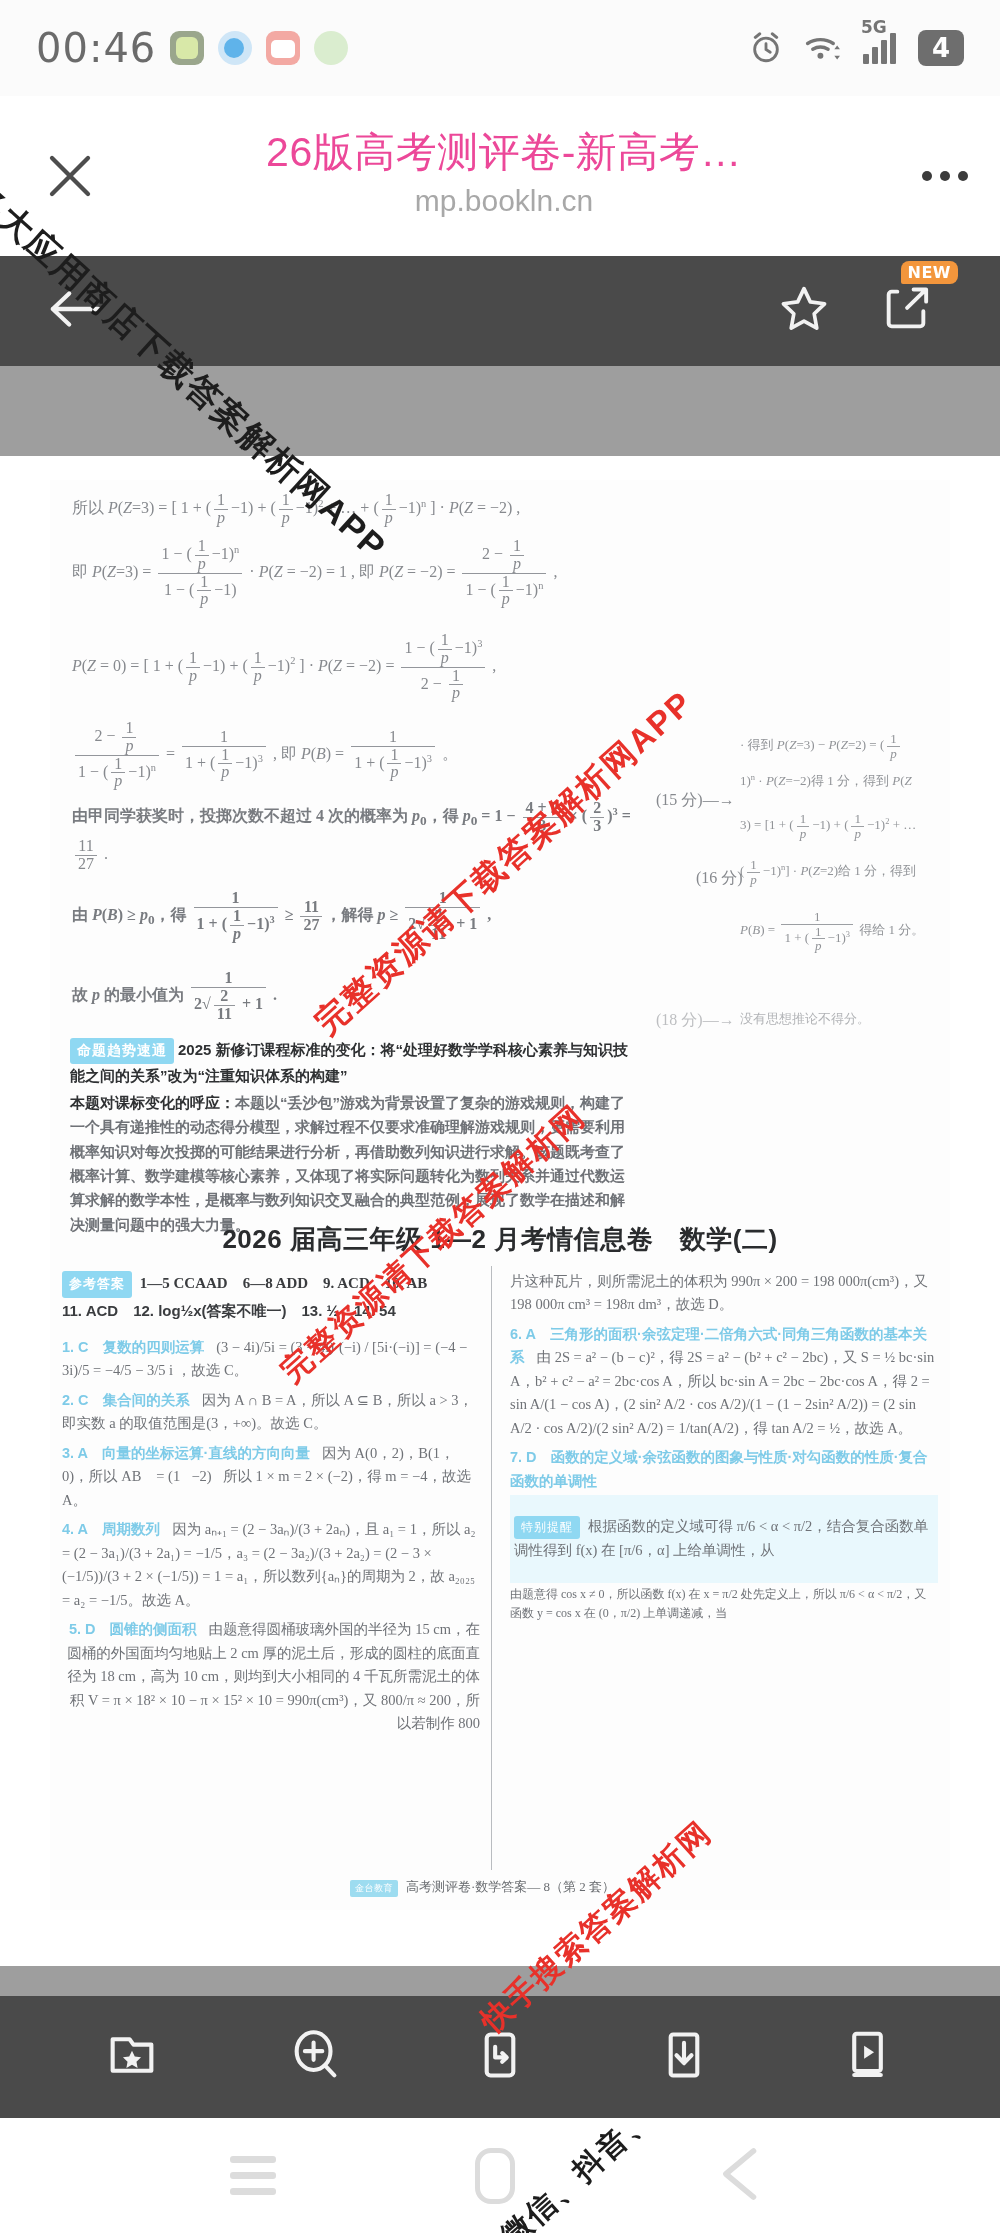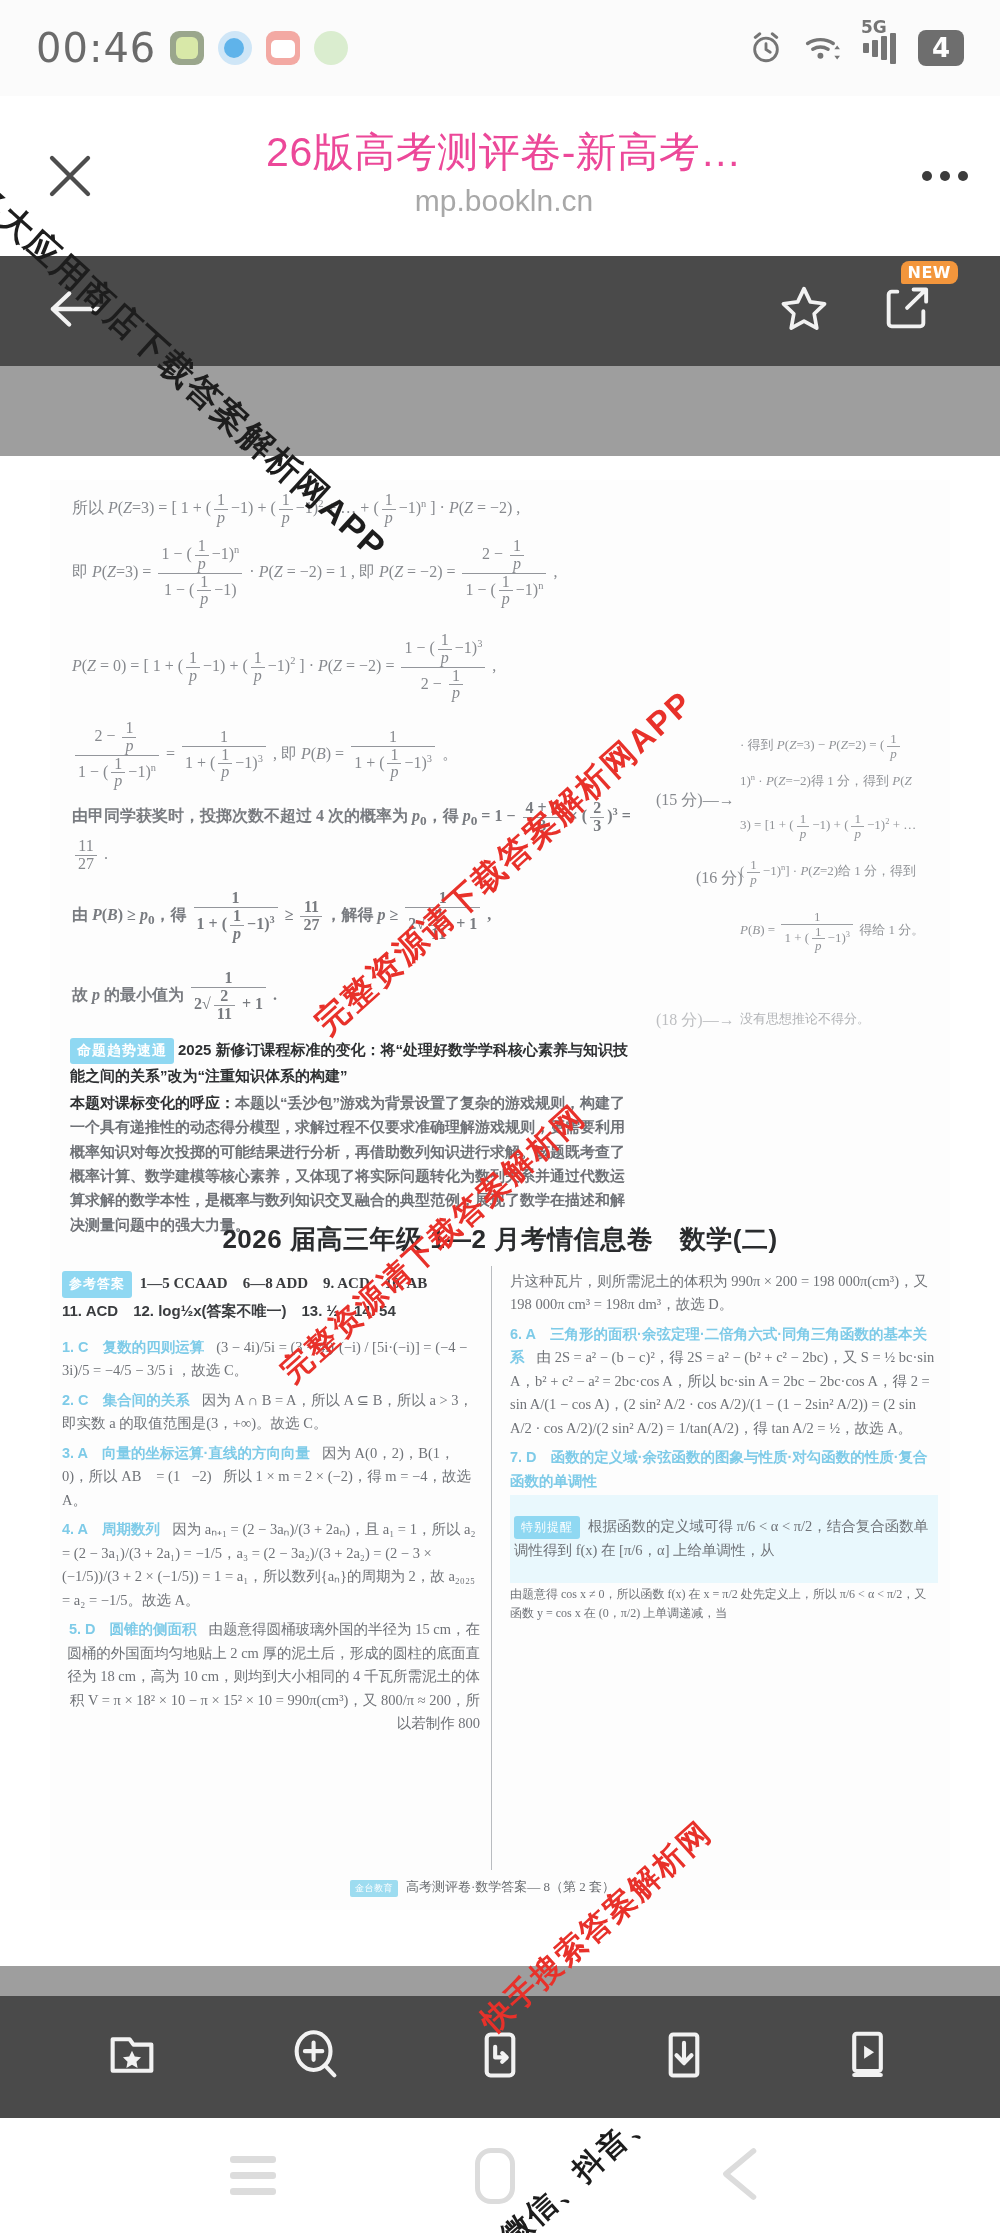--- a/index.html
+++ b/index.html
@@ -47,21 +47,21 @@
   }
   .ic-pale { background:#cfe8c0; border-radius:50%; opacity:.75;}
   .sb-right { margin-left:auto; display:flex; align-items:center; gap:22px; }
   .sb-ico { fill:#757575; display:block; }
   .sb-batt {
     width:46px; height:36px; border-radius:8px; background:#6e6e6e;
     color:#fff; font-size:26px; font-weight:700;
     display:flex; align-items:center; justify-content:center;
     font-family:"DejaVu Sans", sans-serif;
   }
-  .sb-5g { position:relative; display:flex; align-items:center; gap:3px; }
+  .sb-5g { position:relative; display:flex; align-items:flex-end; gap:3px; }
   .sb-5g .lbl {
     position:absolute; top:-16px; left:-2px; font-size:17px; color:#757575;
     font-weight:700; font-family:"DejaVu Sans", sans-serif;
   }
   .bar { width:6px; background:#757575; border-radius:1px; }
 
   
   .browser-head {
     position: absolute; top: 96px; left: 0;
     width: 1000px; height: 160px;

